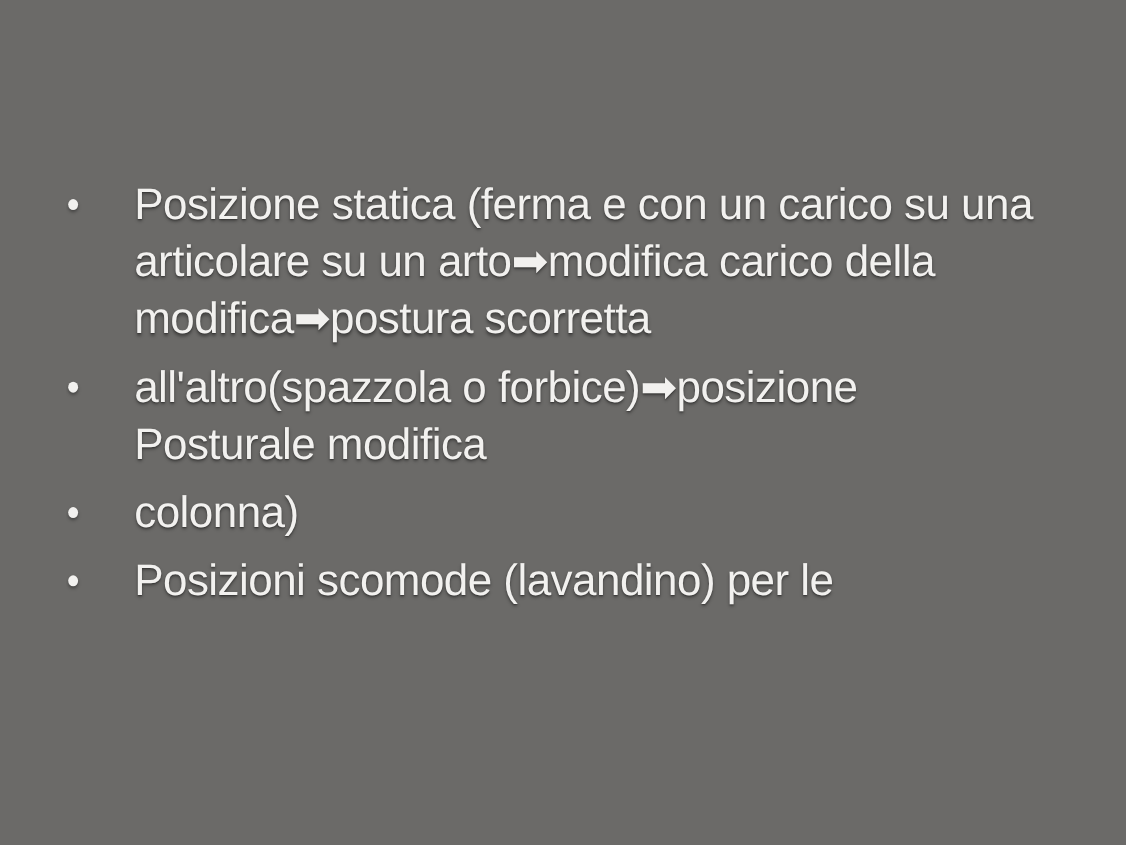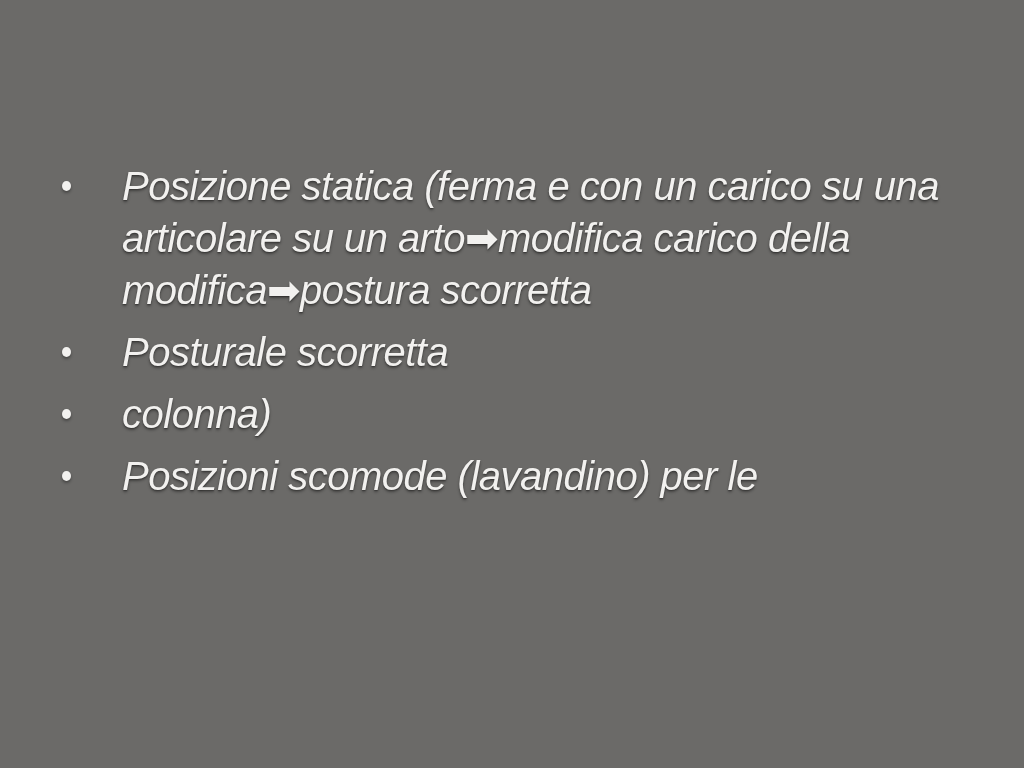--- a/index.html
+++ b/index.html
@@ -39,21 +39,20 @@
     height: 10px;
     margin-top: 21px;
     margin-left: 2px;
     border-radius: 50%;
     background: #f2f1ef;
     box-shadow: 0 2px 3px rgba(0,0,0,0.35);
   }
   .bullet-text {
     flex: 1 1 auto;
     min-width: 0;
-    font-style: italic;
   }
   .bullet-line {
     white-space: nowrap;
     font-size: 40px;
     font-weight: 300;
     letter-spacing: -0.5px;
     line-height: 52px;
     height: 52px;
     color: #f2f1ef;
     text-shadow: 0 2px 3px rgba(0,0,0,0.40), 0 1px 1px rgba(0,0,0,0.25);
@@ -68,21 +67,22 @@
         <span class="bullet-dot"></span>
         <div class="bullet-text">
           <div class="bullet-line">Posizione statica (ferma e con un carico su una</div>
           <div class="bullet-line">articolare su un arto➡modifica carico della</div>
           <div class="bullet-line">modifica➡postura scorretta</div>
         </div>
       </div>
       <div class="bullet-item">
         <span class="bullet-dot"></span>
         <div class="bullet-text">
-          <div class="bullet-line">Posturale scorretta</div>
+          <div class="bullet-line">all'altro(spazzola o forbice)➡posizione</div>
+          <div class="bullet-line">Posturale modifica</div>
         </div>
       </div>
       <div class="bullet-item">
         <span class="bullet-dot"></span>
         <div class="bullet-text">
           <div class="bullet-line">colonna)</div>
         </div>
       </div>
       <div class="bullet-item">
         <span class="bullet-dot"></span>

